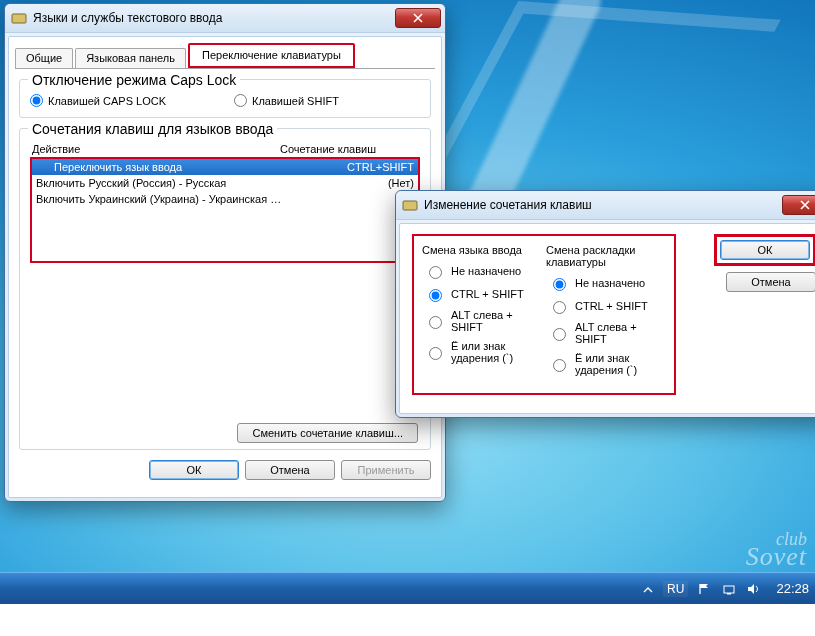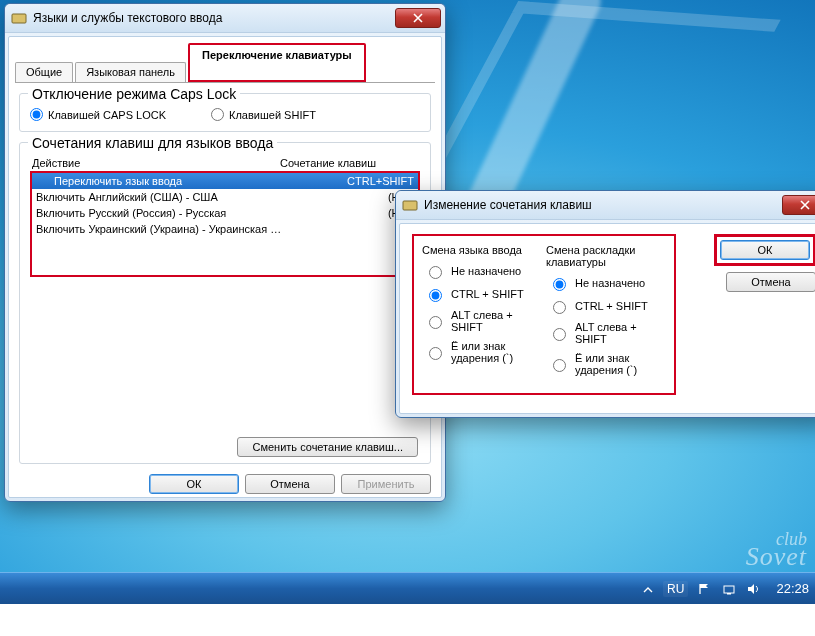--- a/index.html
+++ b/index.html
@@ -130,40 +130,40 @@
     background: #f6f6f6;
     border: 1px solid #a6a6a6;
     border-bottom: none;
     border-radius: 2px 2px 0 0;
     padding: 3px 10px 4px;
     font-size: 11px;
     color: #000;
     cursor: default;
   }
   .tab.active { background:#fff; }
-  .tab.hl { border: 2px solid #d1001f; padding: 4px 12px 19px; font-weight: bold; }
+  .tab.hl { border: 2px solid #d1001f; padding: 4px 12px 5px; }
   .tabstrip-line { height:1px; background:#a6a6a6; margin: 0 6px; }
 
   
   .group {
     border: 1px solid #cfd7df;
     border-radius: 3px;
     margin: 10px 10px 0 10px;
     padding: 10px 10px 10px 10px;
     position: relative;
   }
   .group-legend {
     position: absolute;
     top: -8px; left: 8px;
     background: #fff;
     padding: 0 4px;
     font-size: 14px;
     color: #000;
   }
-  .radio-row { display: flex; gap: 45px; margin-top: 4px; }
+  .radio-row { display: flex; gap: 68px; margin-top: 4px; }
   .radio { display: flex; align-items: center; gap: 5px; font-size: 11px; cursor: default; }
   .radio input { margin:0; }
   
   .cols { display:flex; font-size:11px; color:#000; margin:4px 0 2px 2px; }
   .cols .c1{ flex:1; }
   .cols .c2{ width:140px; text-align:left; }
   .listbox {
     border: 1px solid #a6a6a6;
     height: 102px;
     overflow: hidden;
@@ -264,24 +264,20 @@
       <div class="group" style="height:300px;">
         <span class="group-legend">Сочетания клавиш для языков ввода</span>
         <div class="cols">
           <span class="c1">Действие</span>
           <span class="c2">Сочетание клавиш</span>
         </div>
         <div class="listbox hl" id="hotkey-list">
             <div class="row sel">
               <span class="c1">Переключить язык ввода</span>
               <span class="c2">CTRL+SHIFT</span>
-            </div>
-            <div class="row">
-              <span class="c1">Включить Английский (США) - США</span>
-              <span class="c2">(Нет)</span>
             </div>
             <div class="row">
               <span class="c1">Включить Русский (Россия) - Русская</span>
               <span class="c2">(Нет)</span>
             </div>
             <div class="row">
               <span class="c1">Включить Украинский (Украина) - Украинская (расшир...</span>
               <span class="c2"></span>
             </div>
           </div>

